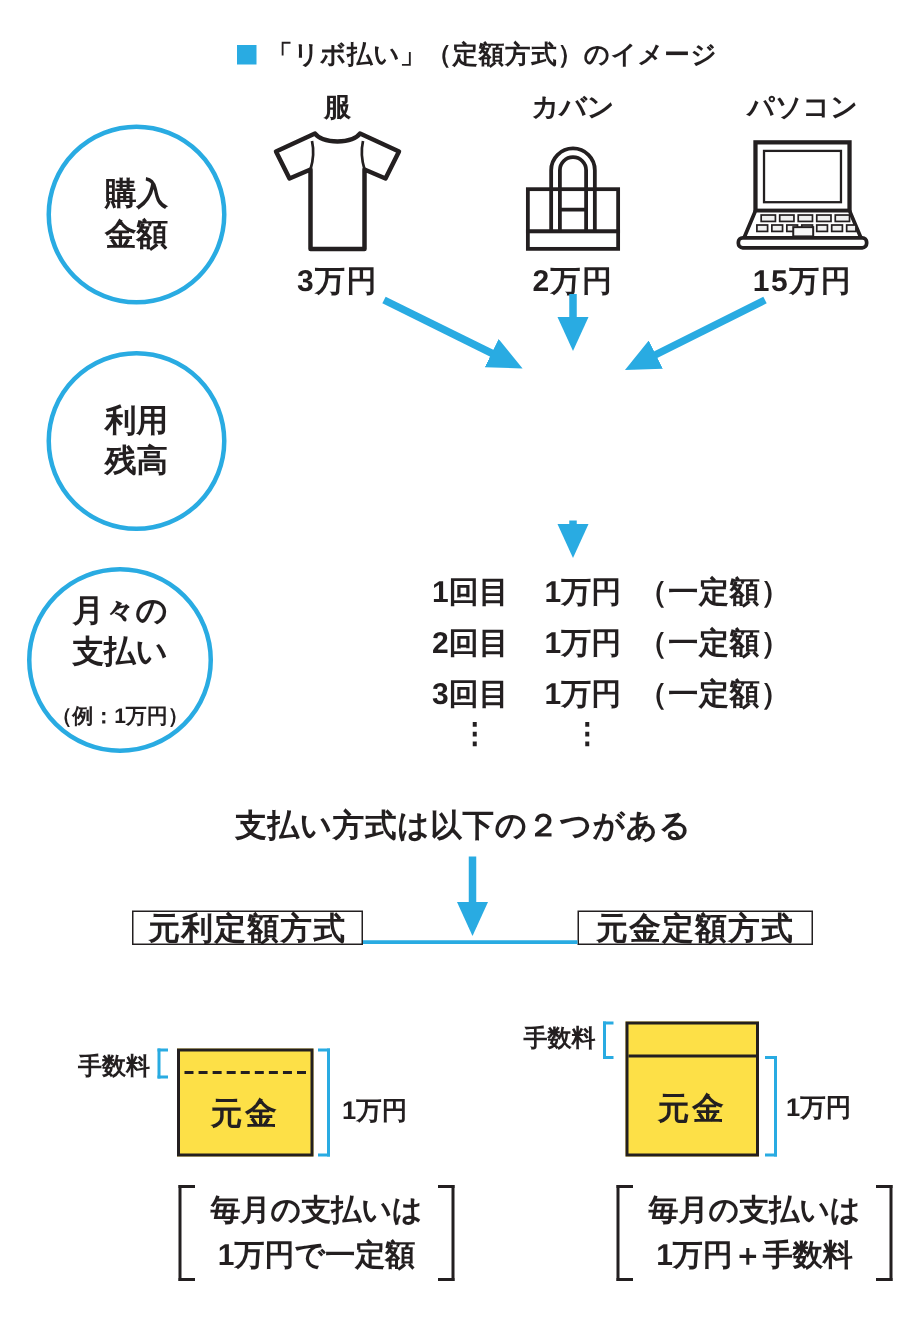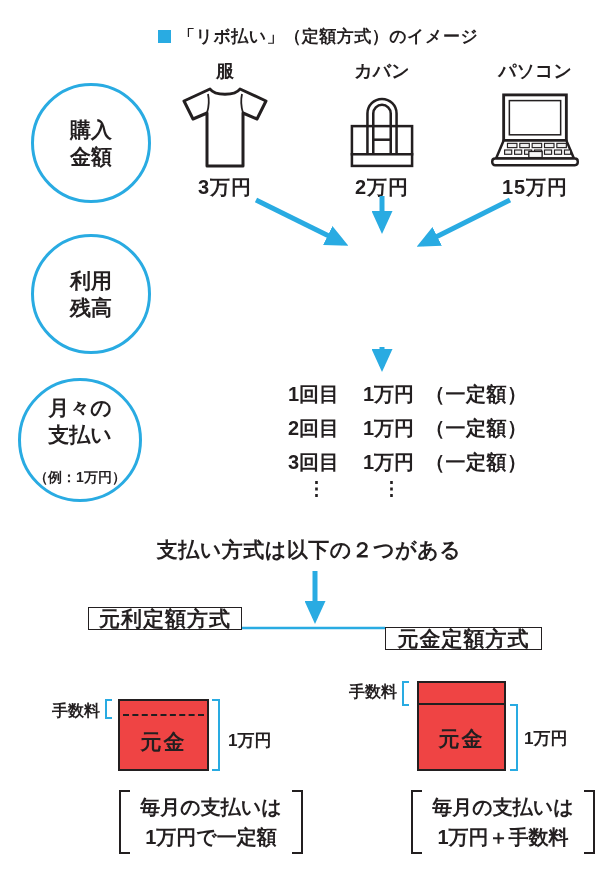--- a/index.html
+++ b/index.html
@@ -51,35 +51,35 @@
   .dots-row span { position:absolute; top:-2px; font-size:19px; font-weight:700; }
   .dot-1 { left:19px; } .dot-2 { left:94px; }
 
   
   #methods-heading { position:absolute; left:154px; top:536px; width:310px; text-align:center;
     font-size:21px; font-weight:700; letter-spacing:0.5px; white-space:nowrap; }
   .method-box { position:absolute; top:607px; height:23px; border:1.5px solid var(--ink); background:#fff;
     display:flex; align-items:center; justify-content:center; font-size:21px; font-weight:700;
     letter-spacing:1px; box-sizing:border-box; }
   #method-left-box  { left:88px;  width:154px; }
-  #method-right-box { left:385px; width:157px;margin-top:20px; }
+  #method-right-box { left:385px; width:157px; }
 
   
   .fee-label { position:absolute; font-size:16px; font-weight:600; }
   #fee-label-left  { left:52px;  top:701px; }
   #fee-label-right { left:349px; top:682px; }
   .bracket-open { position:absolute; width:7px; box-sizing:border-box;
     border-left:2.5px solid var(--accent); border-top:2.5px solid var(--accent); border-bottom:2.5px solid var(--accent); }
   #fee-bracket-left  { left:105px; top:699px; height:20px; }
   #fee-bracket-right { left:402px; top:681px; height:25px; }
   .bracket-close { position:absolute; width:8px; box-sizing:border-box;
     border-right:2.5px solid var(--accent); border-top:2.5px solid var(--accent); border-bottom:2.5px solid var(--accent); }
   #amount-bracket-left  { left:212px; top:699px; height:72px; }
   #amount-bracket-right { left:510px; top:704px; height:67px; }
-  .bar-box { position:absolute; border:2.5px solid var(--ink); background:#ef4444; box-sizing:border-box; }
+  .bar-box { position:absolute; border:2.5px solid var(--ink); background:#fde047; box-sizing:border-box; }
   #bar-box-left  { left:118px; top:699px; width:91px; height:72px; }
   #bar-box-right { left:417px; top:681px; width:89px; height:90px; }
   .fee-divider-dashed { position:absolute; left:3px; right:3px; top:13px; border-top:2.5px dashed var(--ink); }
   .fee-divider-solid  { position:absolute; left:0; right:0; top:20px; border-top:2.5px solid var(--ink); }
   .principal { position:absolute; left:0; right:0; text-align:center; font-size:21px; font-weight:700; letter-spacing:2px; }
   #bar-box-left  .principal { top:27px; }
   #bar-box-right .principal { top:42px; }
   .amount-label { position:absolute; font-size:17px; font-weight:600; white-space:nowrap; }
   #amount-label-left  { left:228px; top:729px; }
   #amount-label-right { left:524px; top:727px; }

